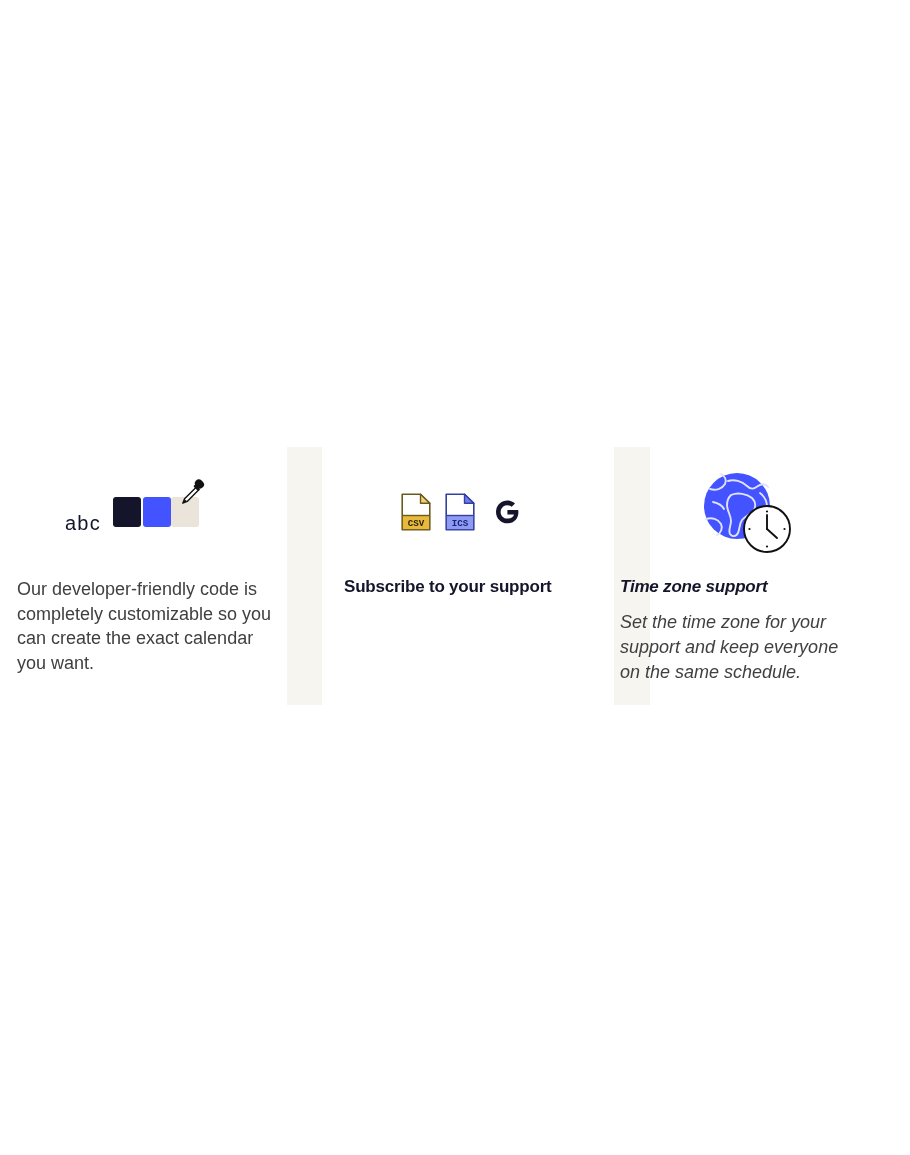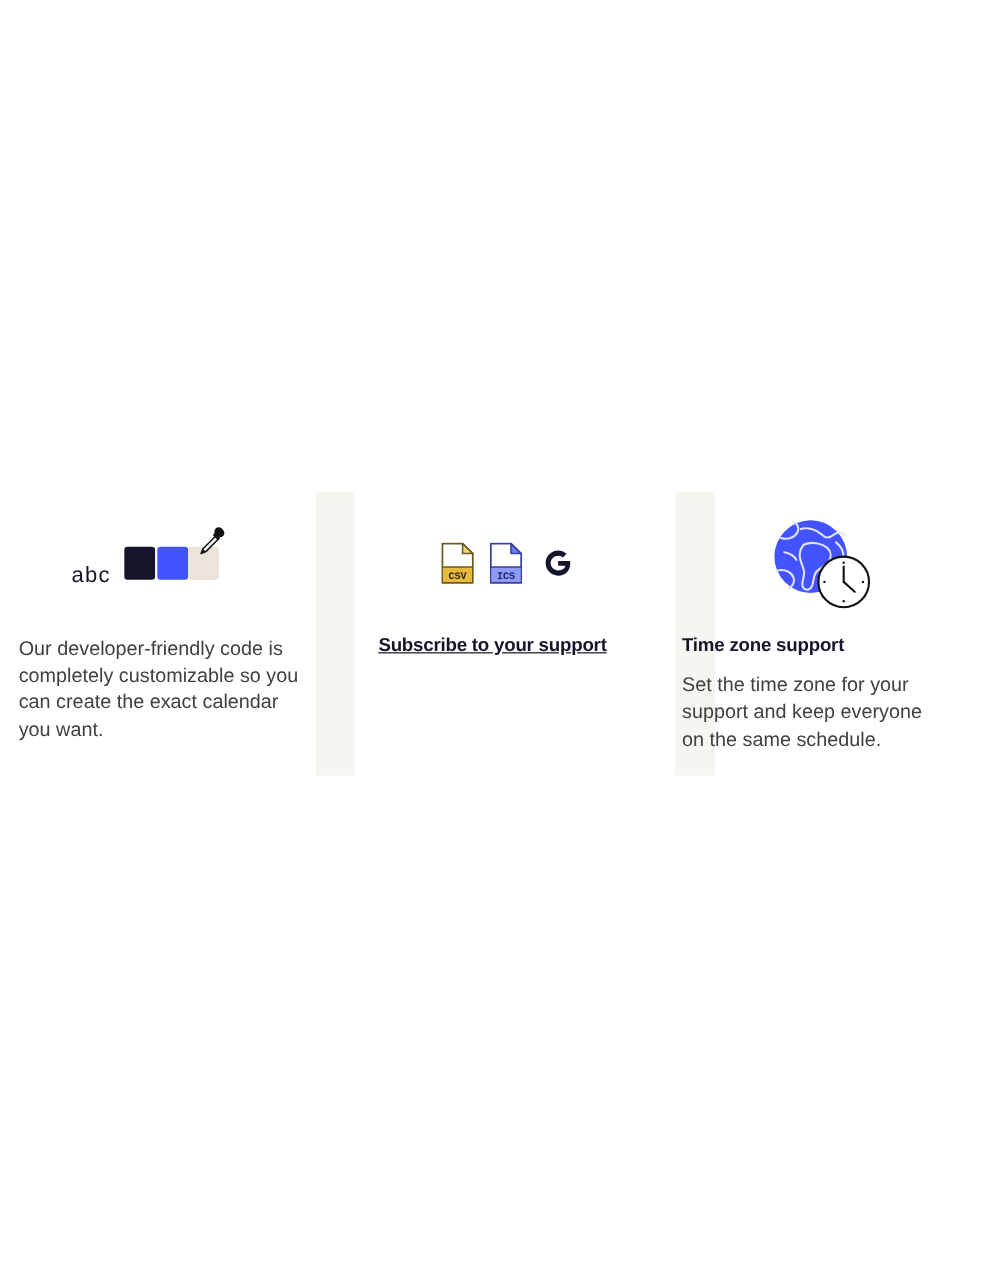--- a/index.html
+++ b/index.html
@@ -32,22 +32,22 @@
     left: 0;
     width: 910px;
     height: 258px;
     display: flex;
   }
   .feature-col {
     position: relative;
     box-sizing: border-box;
   }
   .col-1 { width: 322px; padding-left: 17px; padding-right: 40px; }
-  .col-2 { width: 328px; padding-left: 344px; padding-right: 42px; text-decoration: underline; }
-  .col-3 { width: 260px; padding-left: 6px; padding-right: 16px; }
+  .col-2 { width: 328px; padding-left: 344px; padding-right: 42px; }
+  .col-3 { width: 260px; padding-left: 6px; padding-right: 16px; font-style: italic; }
 
   
   .col-2 { width: 292px; padding-left: 22px; }
 
   .icon-area {
     height: 130px;
     display: flex;
     align-items: center;
   }
 

